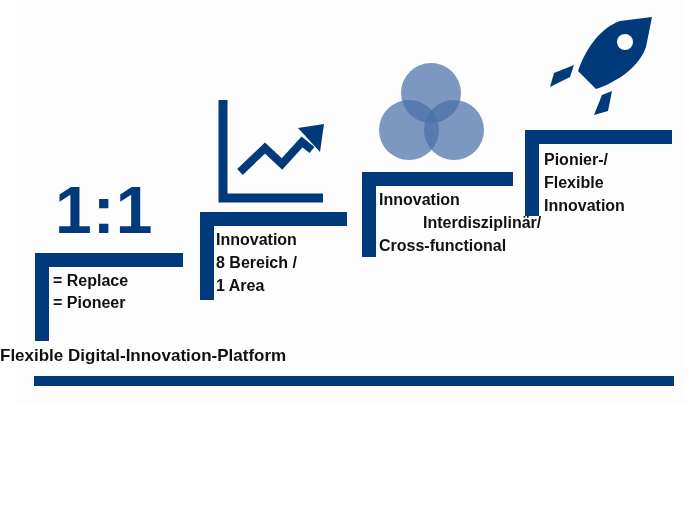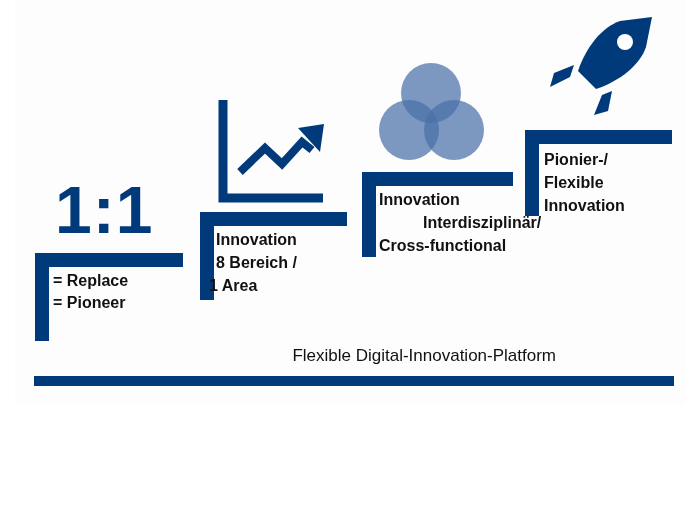--- a/index.html
+++ b/index.html
@@ -2,21 +2,21 @@
 <html><head>
 <meta charset="utf-8">
 <style>
   html,body{margin:0;padding:0;background:#ffffff;}
   body{width:690px;height:510px;position:relative;overflow:hidden;font-family:"Liberation Sans","DejaVu Sans",sans-serif;}
   .panel{position:absolute;left:15px;top:0;width:671px;height:405px;background:#fdfdfd;}
   .bar-h{position:absolute;background:#003a7a;}
   .bar-v{position:absolute;background:#003a7a;}
   .lbl{position:absolute;color:#111;font-weight:bold;font-size:16px;line-height:22px;white-space:nowrap;}
   .big11{position:absolute;left:55px;top:170px;font-size:66px;font-weight:bold;color:#003a7a;line-height:80px;letter-spacing:1px;}
-  .platform{position:absolute;left:0;width:556px;top:346px;text-align:right;font-weight:normal;font-size:17px;color:#111;}
+  .platform{position:absolute;left:0;width:556px;top:346px;text-align:left;font-weight:bold;font-size:17px;color:#111;}
   .base{position:absolute;left:34px;top:376px;width:640px;height:10px;background:#003a7a;}
   svg{position:absolute;overflow:visible;}
 </style>
 </head>
 <body>
 
 <div class="panel"></div>
 
 <div>
   <div class="big11">1:1</div>
@@ -29,21 +29,21 @@
 <div>
   <svg style="left:220px;top:100px;" width="110" height="105" viewBox="0 0 110 105">
     <path d="M3 0 V98 H103" fill="none" stroke="#003a7a" stroke-width="9"></path>
     <polyline points="20,72 45,48 62,64 82,42 92,50" fill="none" stroke="#003a7a" stroke-width="8" stroke-linejoin="miter"></polyline>
     <polygon points="78,28 104,24 100,52" fill="#003a7a"></polygon>
   </svg>
   <div class="bar-h" style="left:200px;top:212px;width:147px;height:14px;"></div>
   <div class="bar-v" style="left:200px;top:212px;width:14px;height:88px;"></div>
   <div class="lbl" style="left:216px;top:229px;">Innovation</div>
   <div class="lbl" style="left:216px;top:252px;">8 Bereich /</div>
-  <div class="lbl" style="left:209px;top:275px;text-align:center;">1 Area</div>
+  <div class="lbl" style="left:216px;top:275px;text-align:center;">1 Area</div>
 </div>
 
 <div>
   <svg style="left:378px;top:62px;" width="108" height="100" viewBox="0 0 108 100">
     <circle cx="53" cy="31" r="30" fill="#4a70a8" fill-opacity="0.72"></circle>
     <circle cx="31" cy="68" r="30" fill="#4a70a8" fill-opacity="0.72"></circle>
     <circle cx="76" cy="68" r="30" fill="#4a70a8" fill-opacity="0.72"></circle>
   </svg>
   <div class="bar-h" style="left:362px;top:172px;width:151px;height:14px;"></div>
   <div class="bar-v" style="left:362px;top:172px;width:14px;height:85px;"></div>

